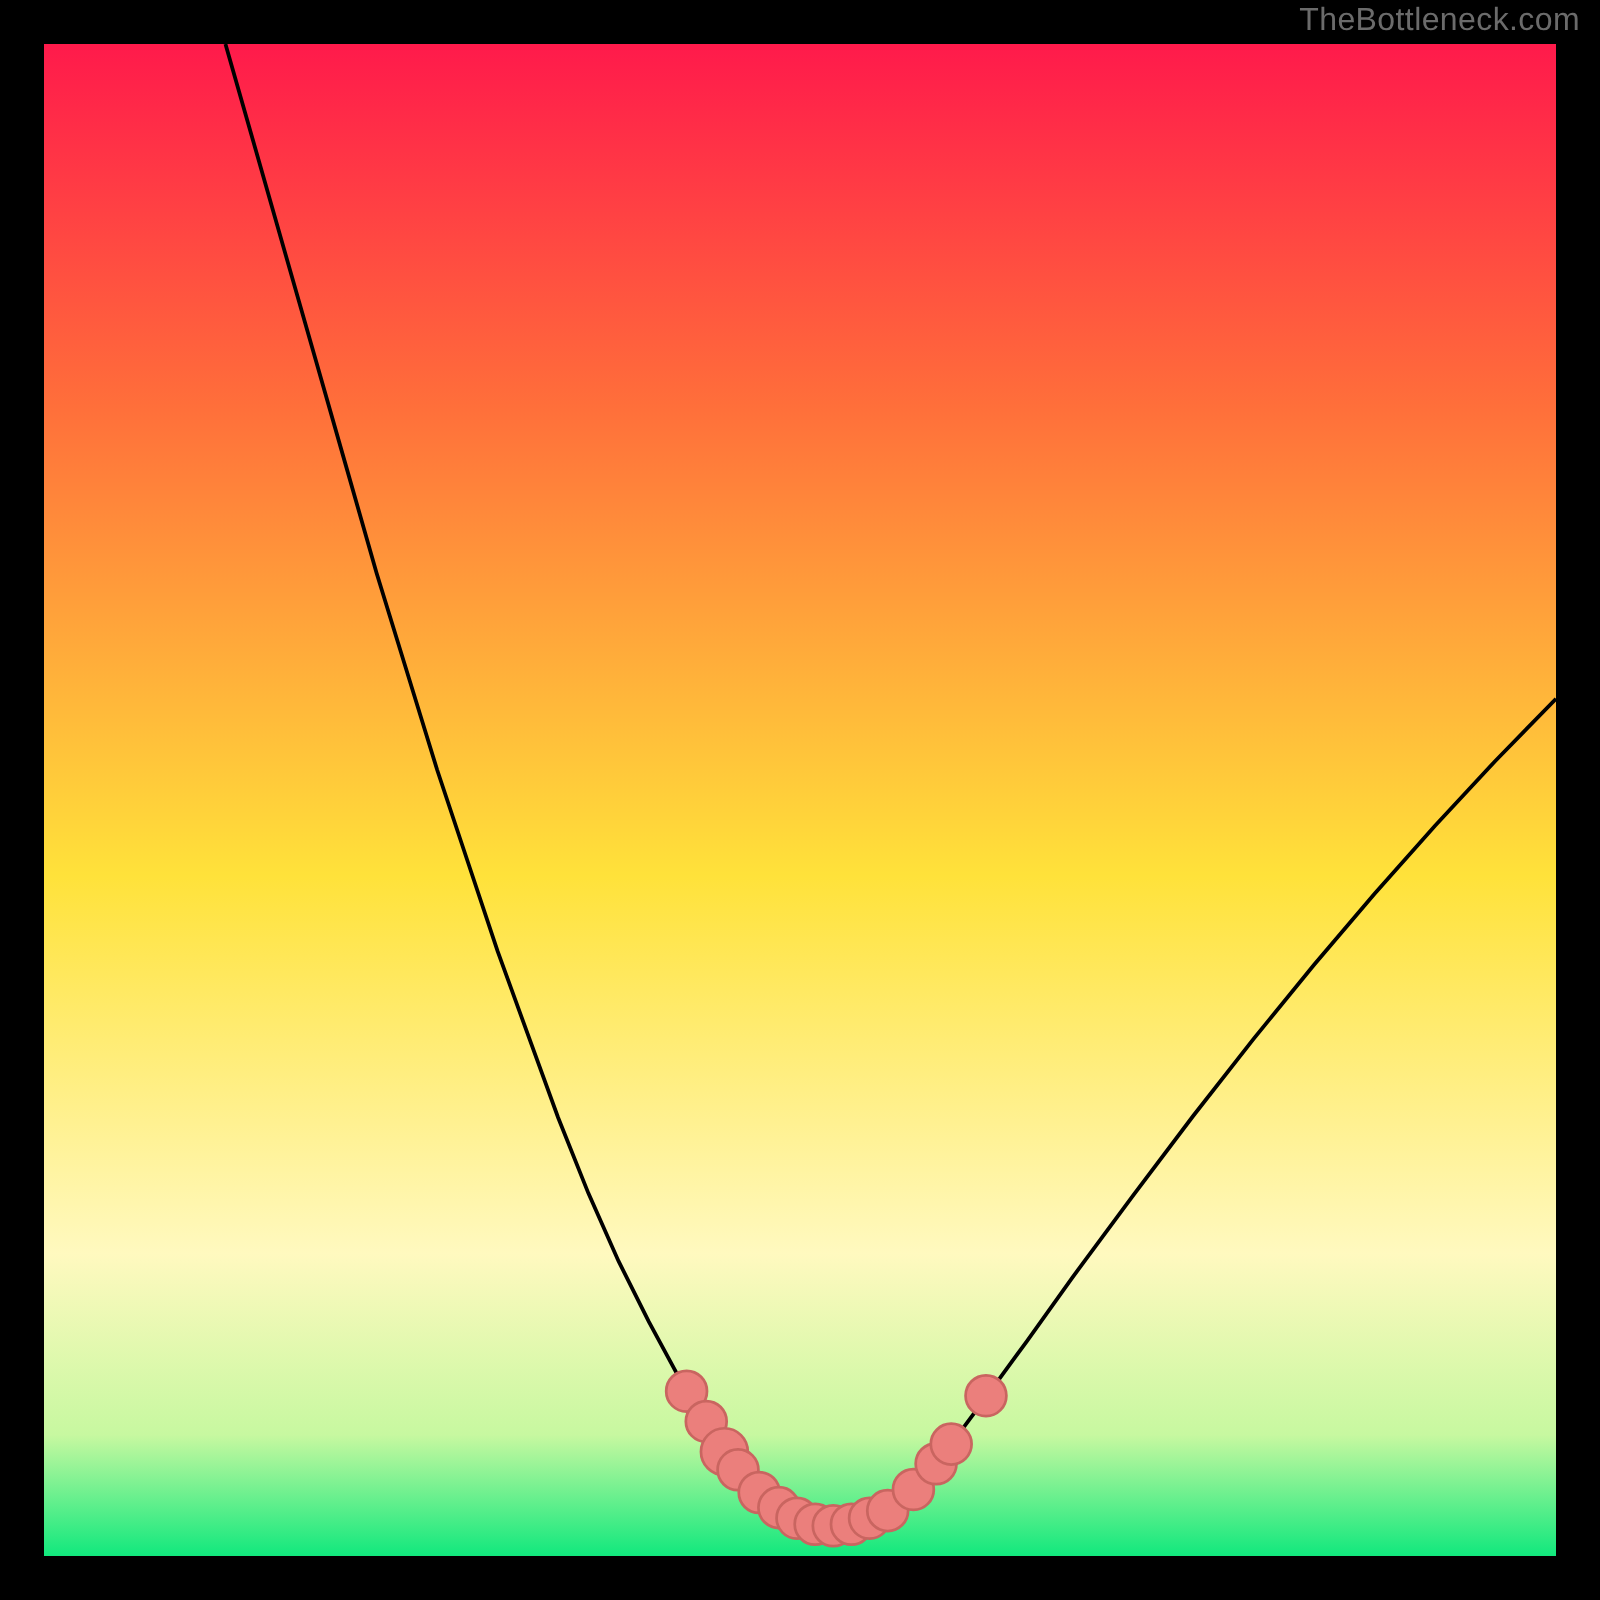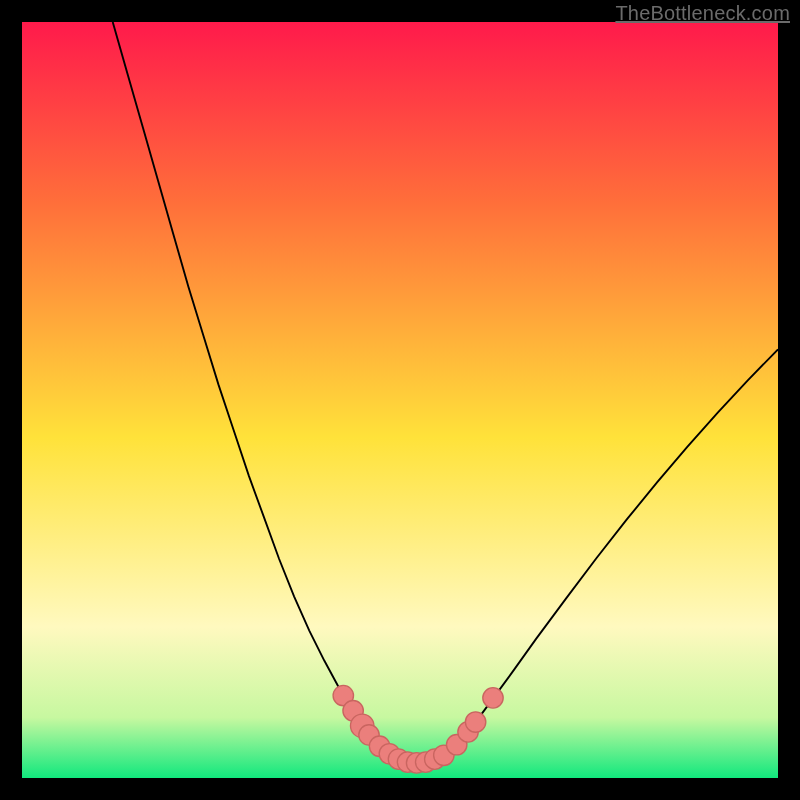--- a/index.html
+++ b/index.html
@@ -23,25 +23,24 @@
     left: 22px;
     width: 756px;
     height: 756px;
     overflow: hidden;
   }
   .watermark {
     position: absolute;
     top: 2px;
     right: 10px;
     color: #6b6b6b;
-    font-size: 20px;
+    font-size: 16px;
     font-weight: 500;
     letter-spacing: 0.2px;
     user-select: none;
-    text-decoration: underline;
   }
   svg { display: block; }
 </style>
 </head>
 <body>
 
 <div class="frame">
   <div class="plot">
     <svg id="chart-svg" width="756" height="756" viewBox="0 0 100 100" preserveAspectRatio="none">
       <defs>

